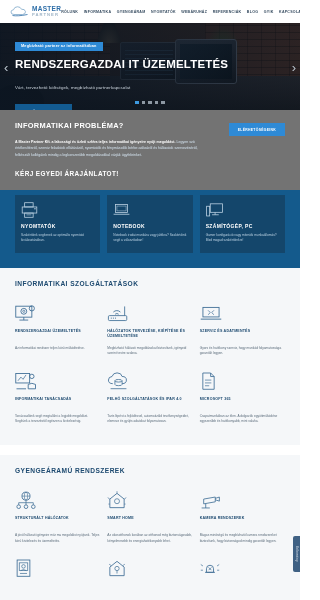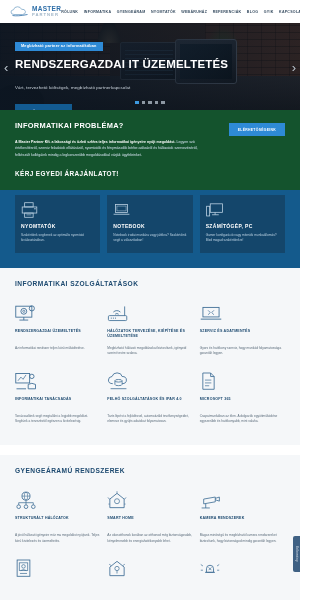--- a/index.html
+++ b/index.html
@@ -116,21 +116,21 @@
   .hero-arrow.left { left:4px; }
   .hero-arrow.right { right:4px; }
   .hero-dots {
     position:absolute; left:0; right:0; bottom:6px;
     display:flex; justify-content:center; gap:3px;
   }
   .dot { width:3.5px; height:3.5px; background:#8d98a3; cursor:pointer; }
   .dot.active { background:#3d9ae0; }
 
   
-  .intro { background:#14532d; padding:11px 15px 13px; position:relative; }
+  .intro { background:#737373; padding:11px 15px 13px; position:relative; }
   .intro-head { font-size:7.4px; font-weight:bold; color:#fff; line-height:1.35; letter-spacing:.3px; }
   .intro-body { font-size:3.6px; color:#d3e2ee; line-height:1.75; margin-top:8px; max-width:192px; }
   .intro-body b { color:#ffffff; }
   .intro-cta {
     position:absolute; right:15px; top:13px;
     background:#2e8ad6; color:#fff; font-size:3.4px; font-weight:bold;
     letter-spacing:.3px; padding:4.5px 9px; cursor:pointer; border:none;
   }
   .intro-sub { font-size:6.4px; font-weight:bold; color:#ffffff; letter-spacing:.4px; margin-top:12px; }
 

